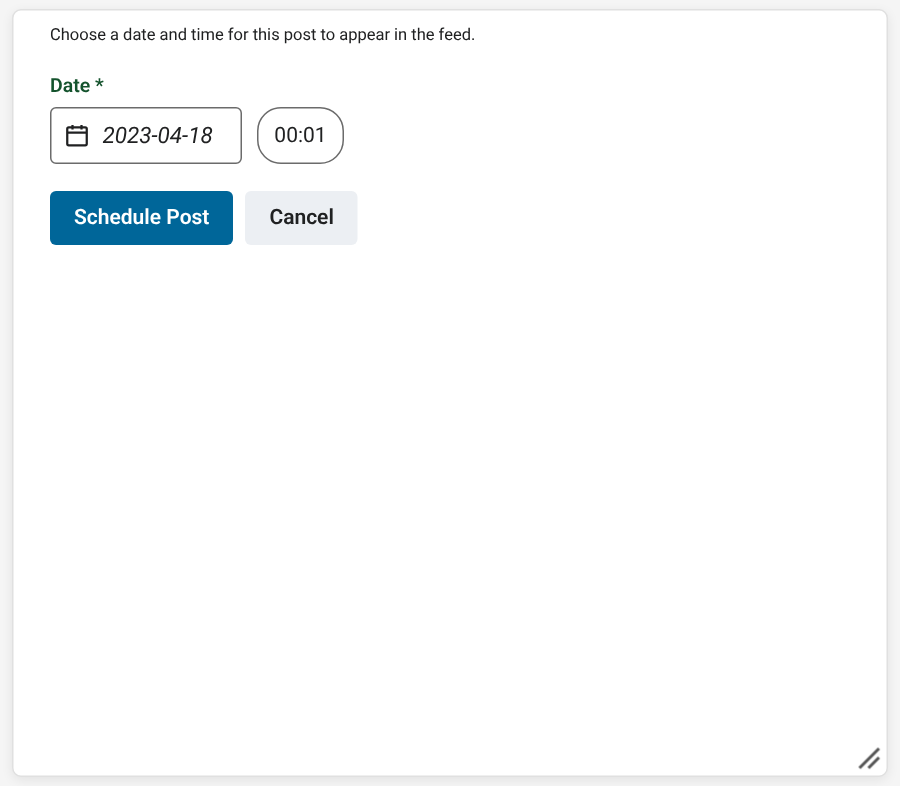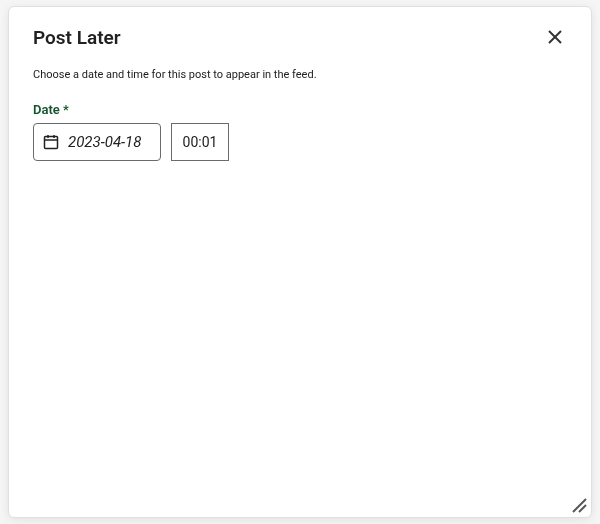--- a/index.html
+++ b/index.html
@@ -104,21 +104,21 @@
       color: #202122;
       width: 100%;
       background: transparent;
       font-family: inherit;
       font-style: italic;
     }
     .time-input-wrap {
       display: flex;
       align-items: center;
       border: 1px solid #6b6b6b;
-      border-radius: 0;
+      border-radius: 16px;
       height: 38px;
       padding: 0 10px;
       width: 58px;
       background: #fff;
     }
     .time-input {
       border: none;
       outline: none;
       font-size: 14px;
       color: #202122;
@@ -176,46 +176,41 @@
       height: 18px;
     }
     .scroll-spacer {
       height: 600px;
     }
   </style>
 </head>
 <body>
 
 <div class="modal">
-  <div class="modal-header">
-    <h2 class="modal-title">Post Later</h2>
-    <button class="close-button">
-      <svg viewBox="0 0 16 16" fill="none" stroke="currentColor" stroke-width="2">
-        <line x1="2" y1="2" x2="14" y2="14"></line>
-        <line x1="14" y1="2" x2="2" y2="14"></line>
-      </svg>
-    </button>
-  </div>
   <div class="modal-body">
     <p class="description">Choose a date and time for this post to appear in the feed.</p>
     <label class="field-label">Date *</label>
     <div class="inputs-row">
       <div class="date-input-wrap">
         <svg class="calendar-icon" viewBox="0 0 16 16" fill="currentColor">
           <rect x="1.5" y="2.5" width="13" height="12" rx="1" fill="none" stroke="currentColor" stroke-width="1.5"></rect>
           <line x1="1.5" y1="6" x2="14.5" y2="6" stroke="currentColor" stroke-width="1.5"></line>
           <line x1="5" y1="1" x2="5" y2="4" stroke="currentColor" stroke-width="1.5"></line>
           <line x1="11" y1="1" x2="11" y2="4" stroke="currentColor" stroke-width="1.5"></line>
         </svg>
         <input type="text" class="date-input" value="2023-04-18" style="">
       </div>
       <div class="time-input-wrap">
         <input type="text" class="time-input" value="00:01" style="">
       </div>
     </div>
+    <div class="buttons-row">
+      <button class="btn btn-primary">Schedule Post</button>
+      <button class="btn btn-secondary">Cancel</button>
+    </div>
     <div class="scroll-spacer"></div>
   </div>
   <div class="resize-handle">
     <svg viewBox="0 0 18 18" fill="none" stroke="#555" stroke-width="2">
       <line x1="4" y1="17" x2="17" y2="4"></line>
       <line x1="10" y1="17" x2="17" y2="10"></line>
     </svg>
   </div>
 </div>
 

